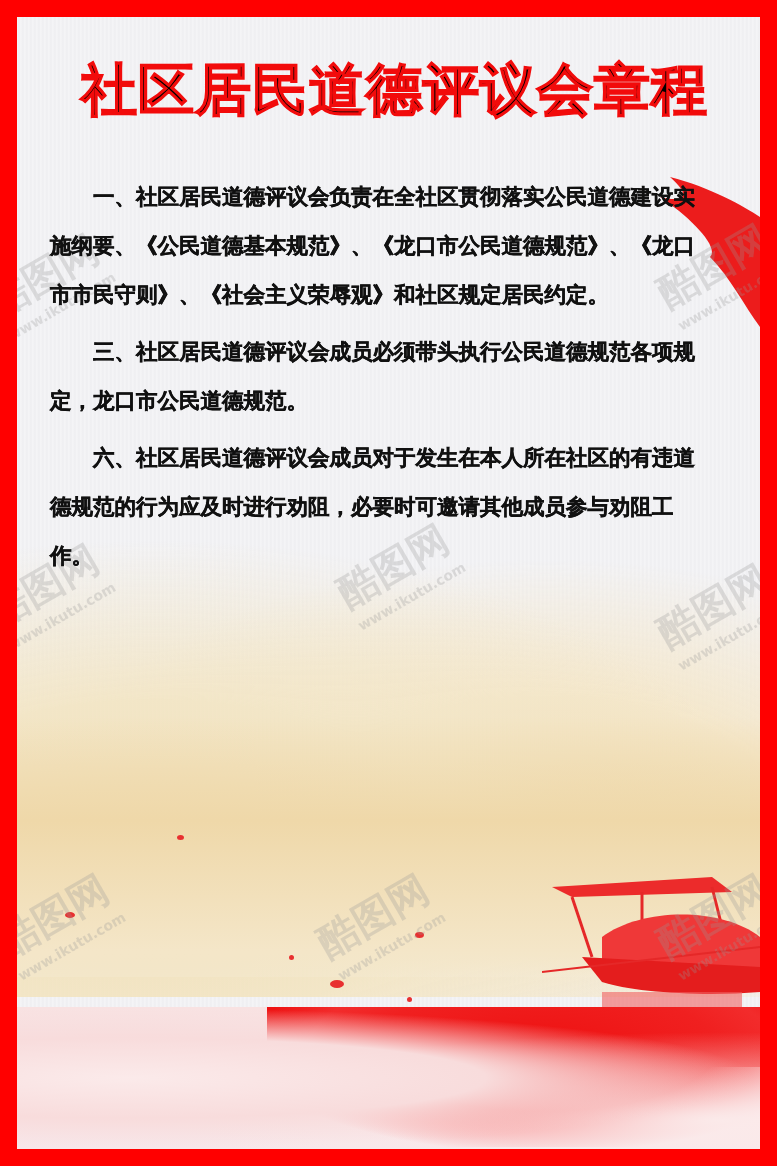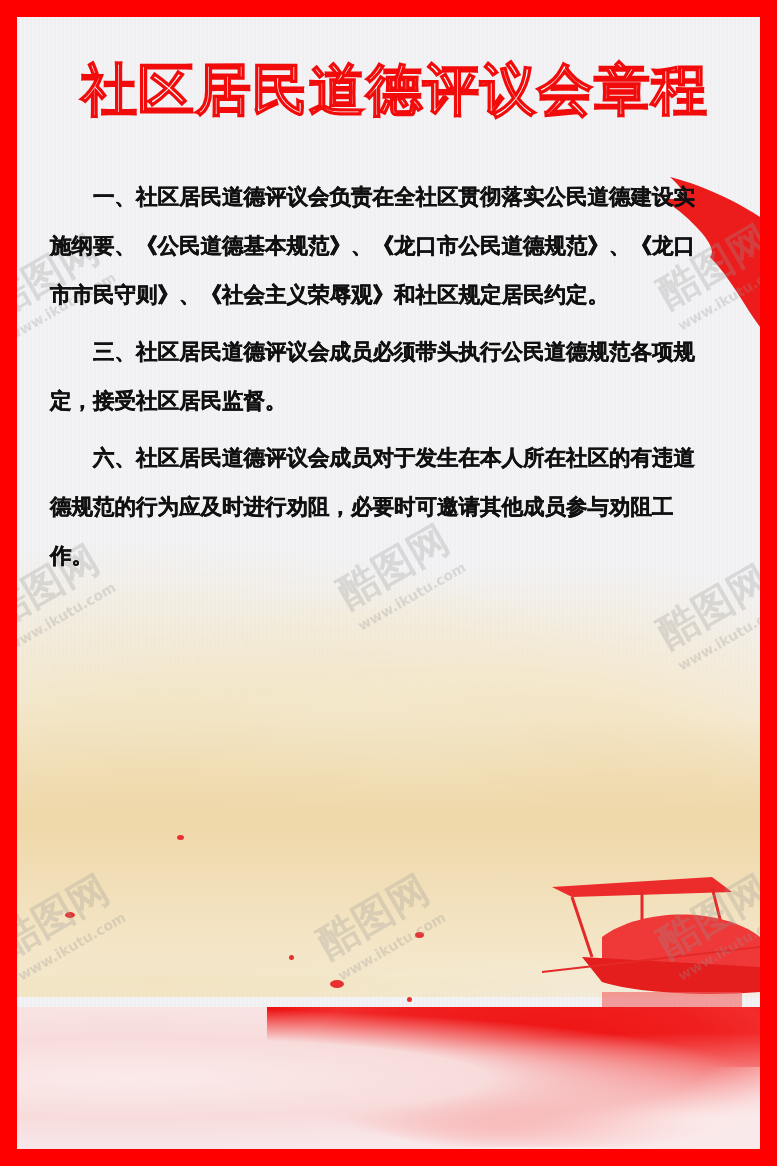--- a/index.html
+++ b/index.html
@@ -14,21 +14,21 @@
     .red-splash { position: absolute; left: 250px; top: 990px; width: 500px; height: 140px;
       background: radial-gradient(ellipse at 55% 30%, #ee1111 0%, #f02020 45%, rgba(245,60,60,.6) 60%, rgba(255,230,230,0) 75%); }
     .red-band { position: absolute; left: 250px; top: 990px; width: 493px; height: 60px; background: #ee1313; }
     .cloud { position: absolute; left: 0; right: 0; top: 990px; height: 142px;
       background: radial-gradient(ellipse at 15% 50%, #fbeaea 0%, #f8dcdc 40%, rgba(248,220,220,0) 70%),
                   radial-gradient(ellipse at 95% 80%, #fbeaea 0%, rgba(248,220,220,0) 55%); }
     .cloud-base { position: absolute; left: 0; right: 0; top: 990px; height: 142px; background: linear-gradient(180deg, #f8e2e2, #f7e7ea); z-index: 0; }
     .dot { position: absolute; border-radius: 50%; background: #e83030; }
     .flag { position: absolute; right: 0; top: 140px; width: 110px; height: 170px; }
     .boat { position: absolute; left: 525px; top: 840px; width: 218px; height: 150px; }
-    .title { position: absolute; left: 0; right: 0; top: 62px; text-align: center; color: #ffffff;
+    .title { position: absolute; left: 0; right: 0; top: 62px; text-align: center; color: #000000;
       font-family: "DejaVu Sans", sans-serif; font-weight: 900; font-size: 56px; letter-spacing: 1px;
       -webkit-text-stroke: 1.5px #f20b0b; line-height: 1; padding-left: 12px; }
     .body { position: absolute; left: 42px; top: 164px; width: 678px; font-weight: bold; font-size: 21.5px; line-height: 49px; color: #111; }
     .para { text-indent: 2em; margin: 8px; -webkit-text-stroke: .4px #111; }
     .wm { position: absolute; color: rgba(150,150,150,.28); font-weight: bold; font-size: 40px; transform: rotate(-30deg); pointer-events: none; }
     .wm small { display: block; font-size: 14px; }
   </style>
 </head>
 <body>
 
@@ -69,15 +69,15 @@
   <div class="wm" style="left:640px;top:220px;"><span>酷图网</span><small>www.ikutu.com</small></div>
   <div class="wm" style="left:-20px;top:870px;"><span>酷图网</span><small>www.ikutu.com</small></div>
   <div class="wm" style="left:300px;top:870px;"><span>酷图网</span><small>www.ikutu.com</small></div>
   <div class="wm" style="left:640px;top:870px;"><span>酷图网</span><small>www.ikutu.com</small></div>
 </div>
 
 <div class="title">社区居民道德评议会章程</div>
 
 <div class="body">
   <p class="para">一、社区居民道德评议会负责在全社区贯彻落实公民道德建设实施纲要、《公民道德基本规范》、《龙口市公民道德规范》、《龙口市市民守则》、《社会主义荣辱观》和社区规定居民约定。</p>
-  <p class="para">三、社区居民道德评议会成员必须带头执行公民道德规范各项规定，接受社区居民监督。</p>
+  <p class="para">三、社区居民道德评议会成员必须带头执行公民道德规范各项规定，龙口市公民道德规范。</p>
   <p class="para">六、社区居民道德评议会成员对于发生在本人所在社区的有违道德规范的行为应及时进行劝阻，必要时可邀请其他成员参与劝阻工作。</p>
 </div>
 
 </body></html>

